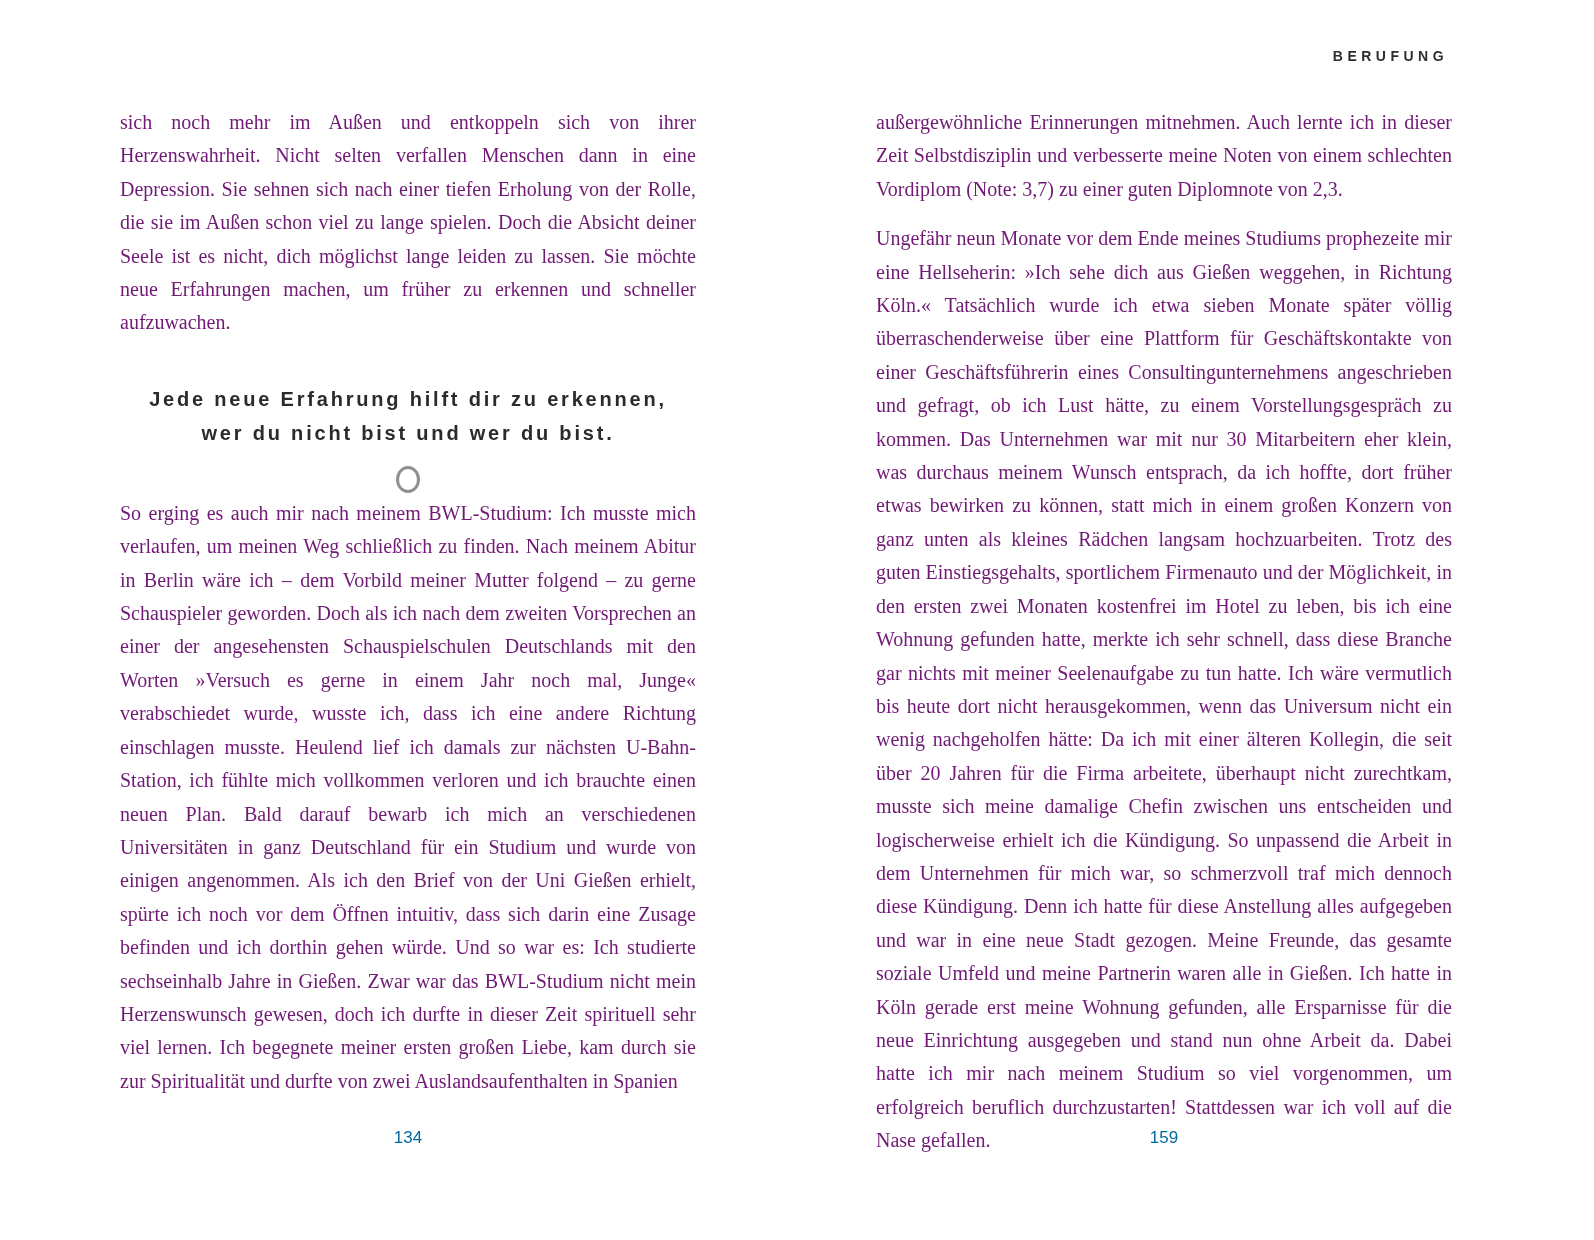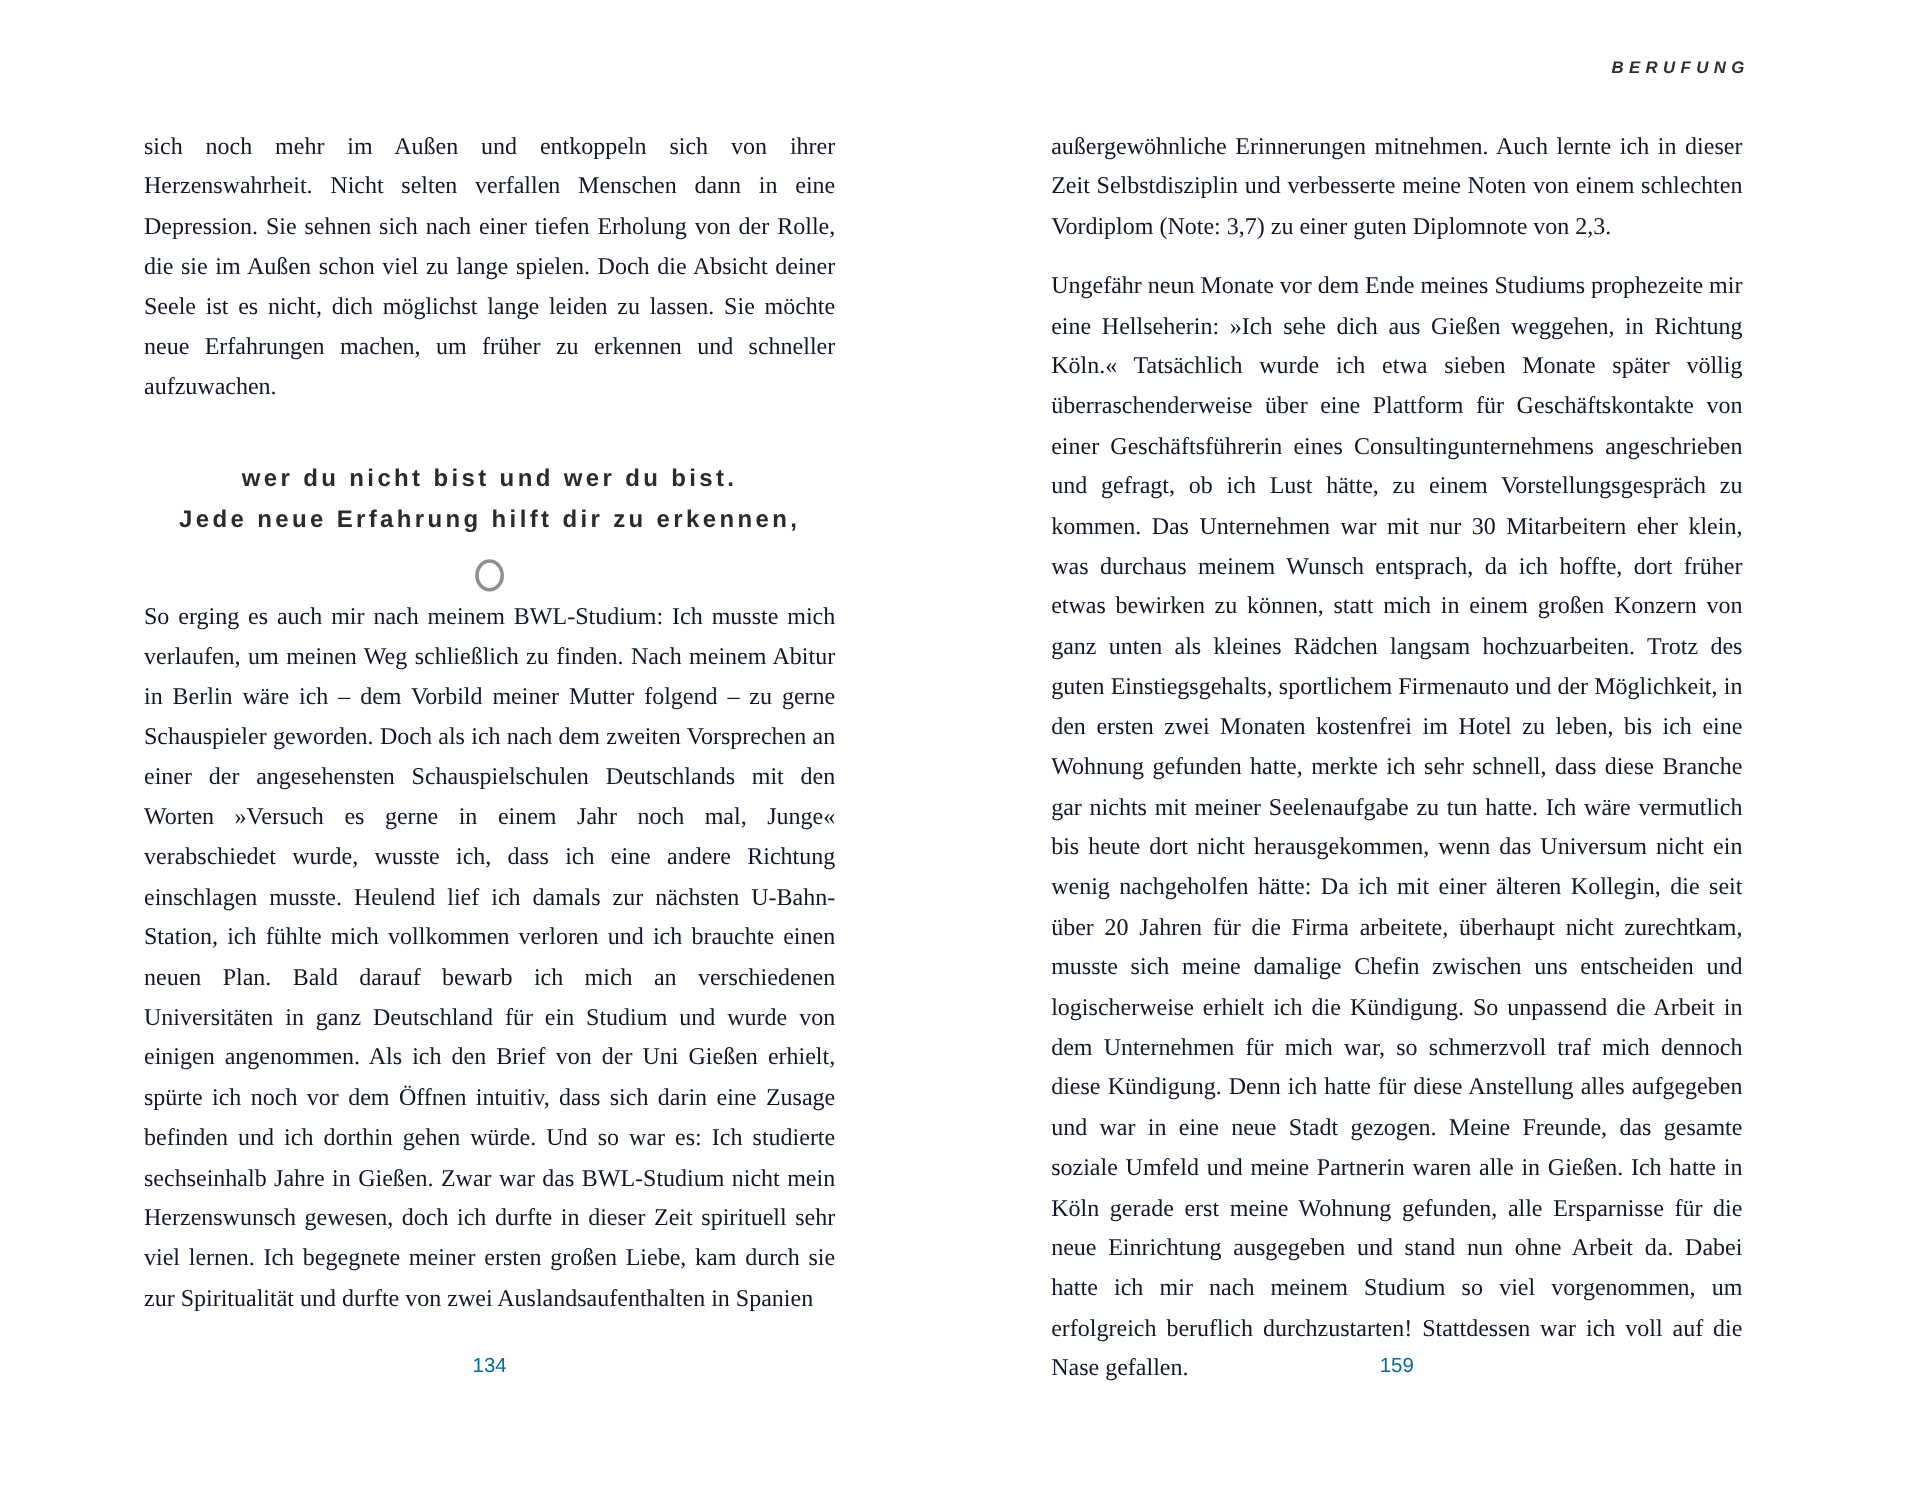--- a/index.html
+++ b/index.html
@@ -12,43 +12,42 @@
     color: #1e1e1e;
   }
   .spread {
     position: relative;
     width: 1594px;
     height: 1240px;
   }
   .running-head {
     position: absolute;
     top: 48px;
-    right: 136px;
+    right: 146px;
     font-family: "Liberation Sans", sans-serif;
     font-size: 14px;
     font-weight: bold;
     letter-spacing: 0.32em;
     color: #2e2e2e;
     text-transform: uppercase;
-    font-style: italic;
   }
   .column {
     position: absolute;
     top: 106px;
     width: 576px;
   }
   .column-left  { left: 120px; }
   .column-right { left: 876px; }
   .body-text {
     font-size: 20px;
     line-height: 33.4px;
     text-align: justify;
     hyphens: auto;
     -webkit-hyphens: auto;
-    color: #0f172a;
+    color: #701a75;
   }
   .body-text + .body-text { margin-top: 16px; }
   .pull-quote {
     margin-top: 42px;
     font-family: "Liberation Sans", sans-serif;
     font-size: 20px;
     font-weight: bold;
     letter-spacing: 0.14em;
     line-height: 34px;
     text-align: center;
@@ -91,22 +90,22 @@
 <body>
 
 <div class="spread">
 
   <div class="running-head">BERUFUNG</div>
 
   <div class="column column-left">
     <p class="body-text">sich noch mehr im Außen und entkoppeln sich von ihrer Herzenswahrheit. Nicht selten verfallen Menschen dann in eine Depression. Sie sehnen sich nach einer tiefen Erholung von der Rolle, die sie im Außen schon viel zu lange spielen. Doch die Absicht deiner Seele ist es nicht, dich möglichst lange leiden zu lassen. Sie möchte neue Erfahrungen machen, um früher zu erkennen und schneller aufzuwachen.</p>
 
     <div class="pull-quote">
+      <div>Jede neue Erfahrung hilft dir zu erkennen,</div>
       <div>wer du nicht bist und wer du bist.</div>
-      <div>Jede neue Erfahrung hilft dir zu erkennen,</div>
     </div>
 
     <div class="ornament-wrap">
       <span class="ring"></span>
     </div>
 
 
     <p class="body-text">So erging es auch mir nach meinem BWL-Studium: Ich musste mich verlaufen, um meinen Weg schließlich zu finden. Nach meinem Abitur in Berlin wäre ich – dem Vorbild meiner Mutter folgend – zu gerne Schauspieler geworden. Doch als ich nach dem zweiten Vorsprechen an einer der angesehensten Schauspielschulen Deutschlands mit den Worten »Versuch es gerne in einem Jahr noch mal, Junge« verabschiedet wurde, wusste ich, dass ich eine andere Richtung einschlagen musste. Heulend lief ich damals zur nächsten U-Bahn-Station, ich fühlte mich vollkommen verloren und ich brauchte einen neuen Plan. Bald darauf bewarb ich mich an verschiedenen Universitäten in ganz Deutschland für ein Studium und wurde von einigen angenommen. Als ich den Brief von der Uni Gießen erhielt, spürte ich noch vor dem Öffnen intuitiv, dass sich darin eine Zusage befinden und ich dorthin gehen würde. Und so war es: Ich studierte sechseinhalb Jahre in Gießen. Zwar war das BWL-Studium nicht mein Herzenswunsch gewesen, doch ich durfte in dieser Zeit spirituell sehr viel lernen. Ich begegnete meiner ersten großen Liebe, kam durch sie zur Spiritualität und durfte von zwei Auslandsaufenthalten in Spanien</p>
   </div>
 

